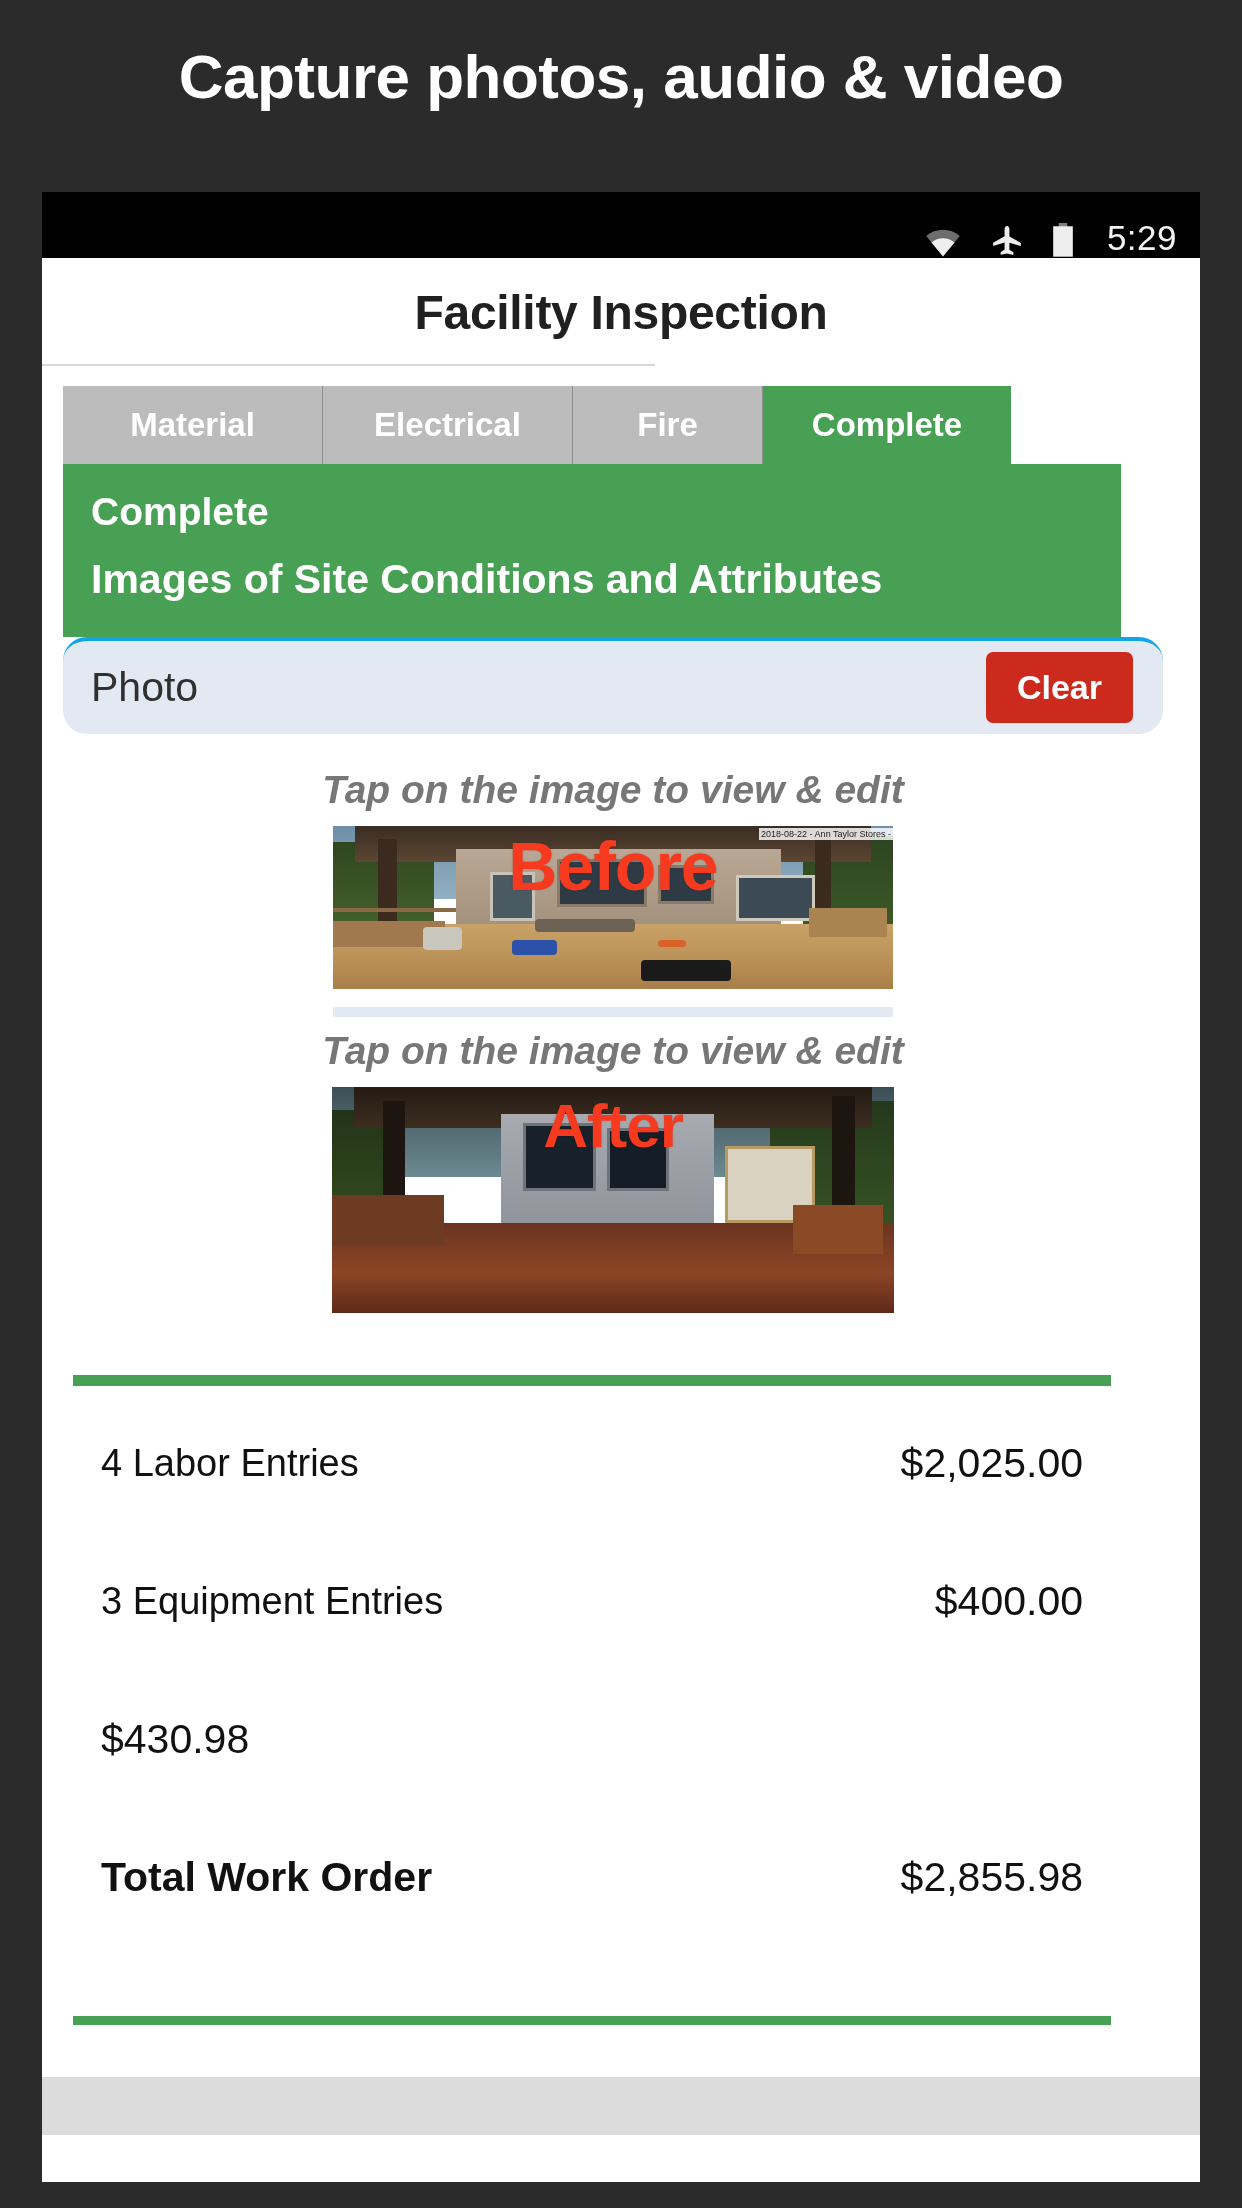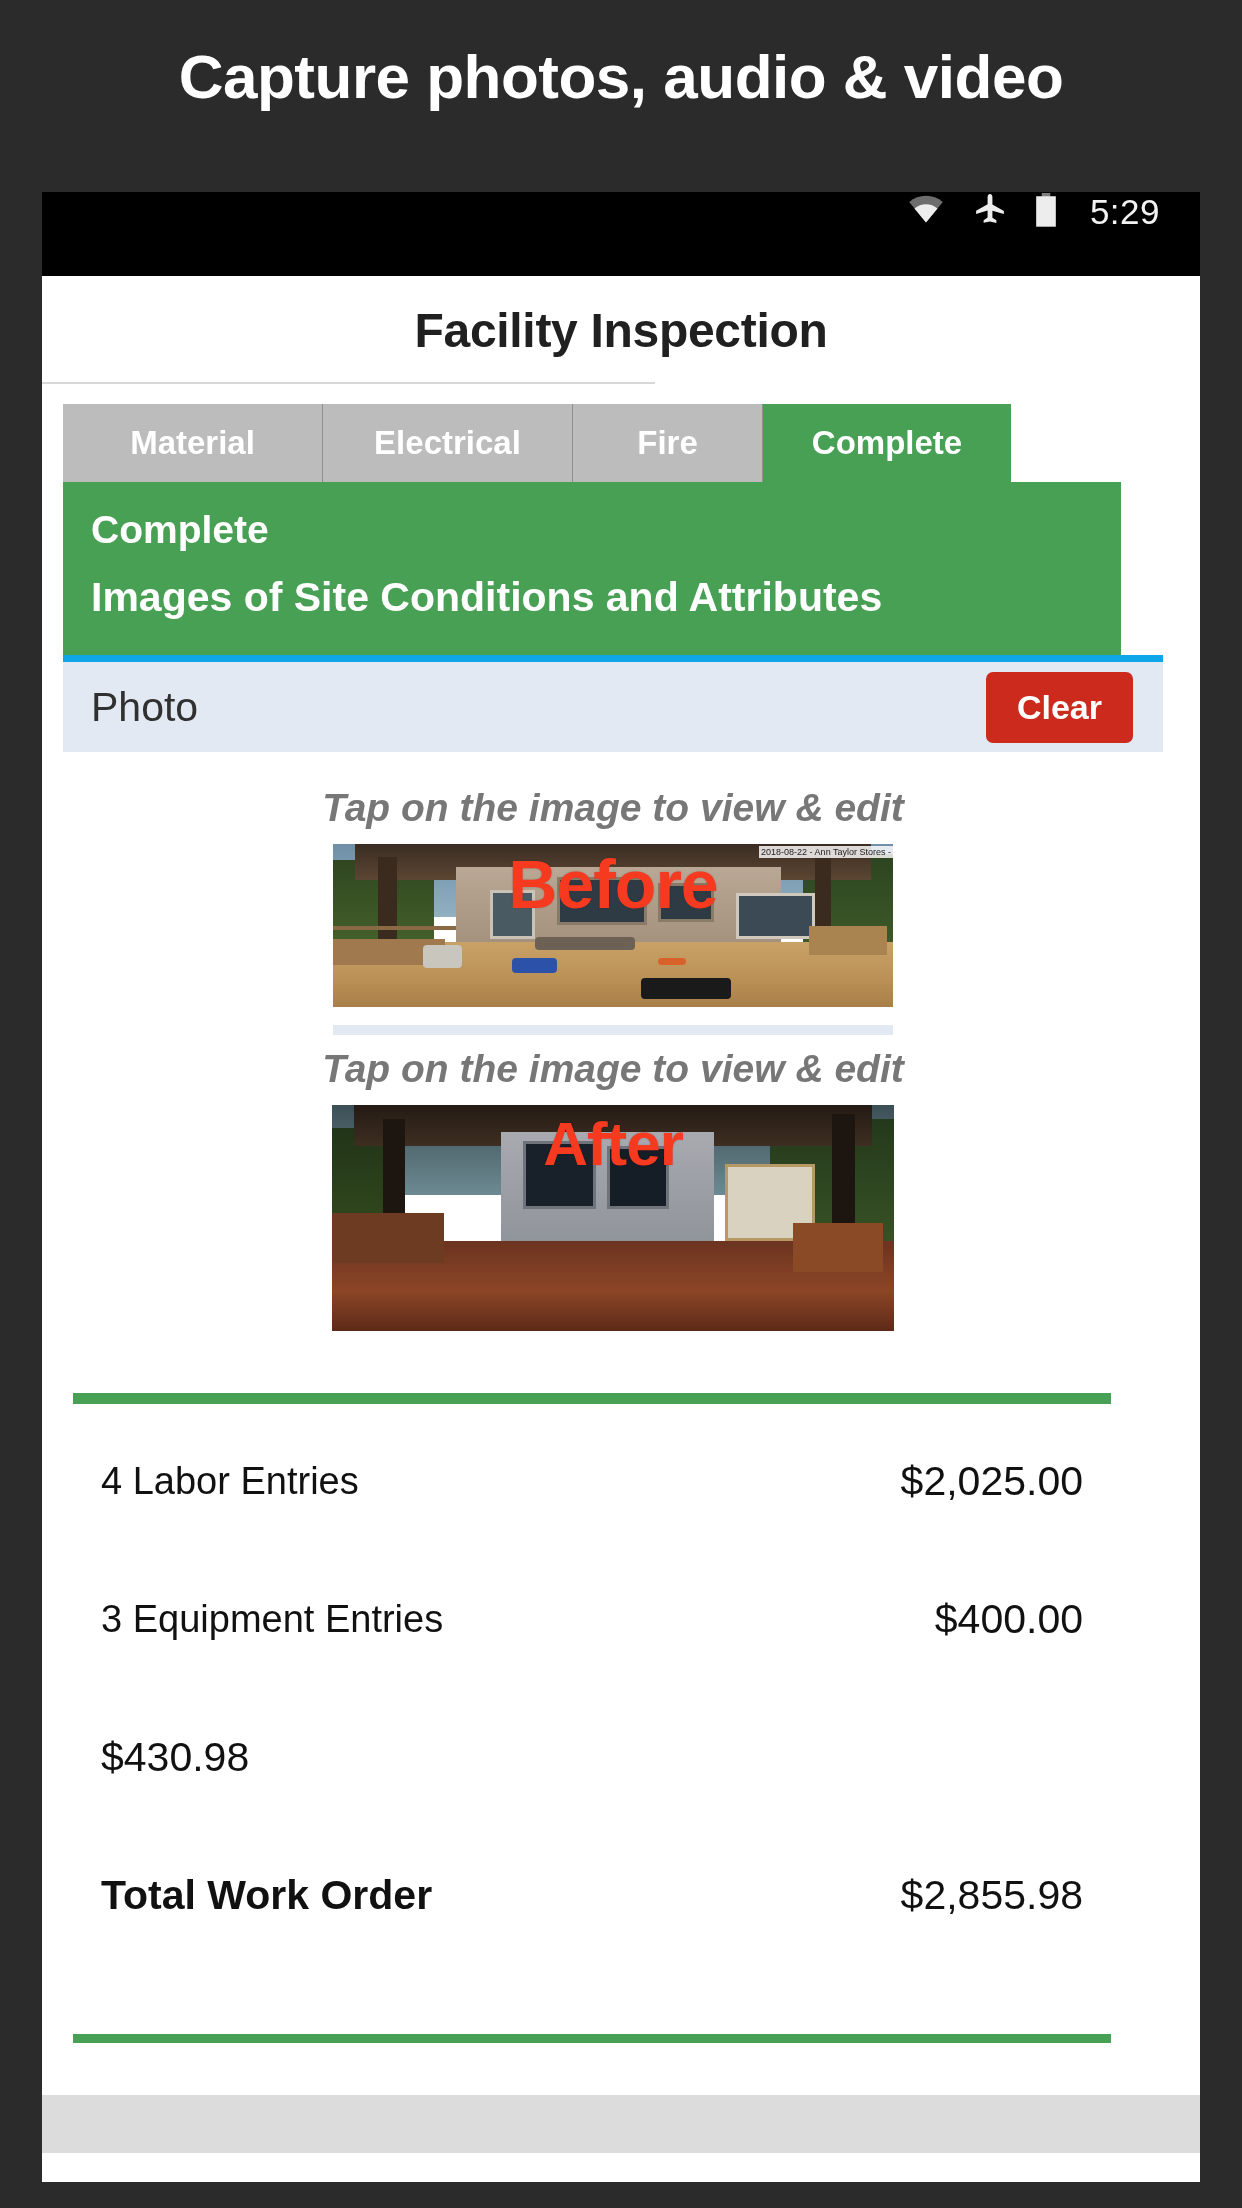--- a/index.html
+++ b/index.html
@@ -30,26 +30,26 @@
     left: 42px;
     top: 192px;
     width: 1158px;
     height: 1990px;
     background: #ffffff;
     overflow: hidden;
   }
 
   
   .statusbar {
-    height: 84px;
+    height: 66px;
     background: #000000;
     display: flex;
-    align-items: flex-start;
+    align-items: flex-end;
     justify-content: flex-end;
-    padding-right: 40px;
+    padding-right: 23px;
     gap: 26px;
   }
   .sb-icon { display: flex; align-items: center; }
   .sb-time {
     color: #f2f2f2;
     font-size: 35px;
     font-weight: 400;
     letter-spacing: 0.5px;
     margin-left: 6px;
   }
@@ -130,21 +130,22 @@
   
   .photo-bar {
     margin-left: 21px;
     width: 1100px;
     background: #e3e9f2;
     height: 97px;
     display: flex;
     align-items: center;
     justify-content: space-between;
     padding: 0 30px 0 28px;
-    border-top: 7px solid #0ea5e9;
+    border-top: 4px solid #0ea5e9;
+    border-radius: 24px;
   }
   .photo-label {
     font-size: 41px;
     color: #303030;
     font-weight: 400;
   }
   .clear-btn {
     background: #cb2a1d;
     color: #ffffff;
     font-size: 34px;

